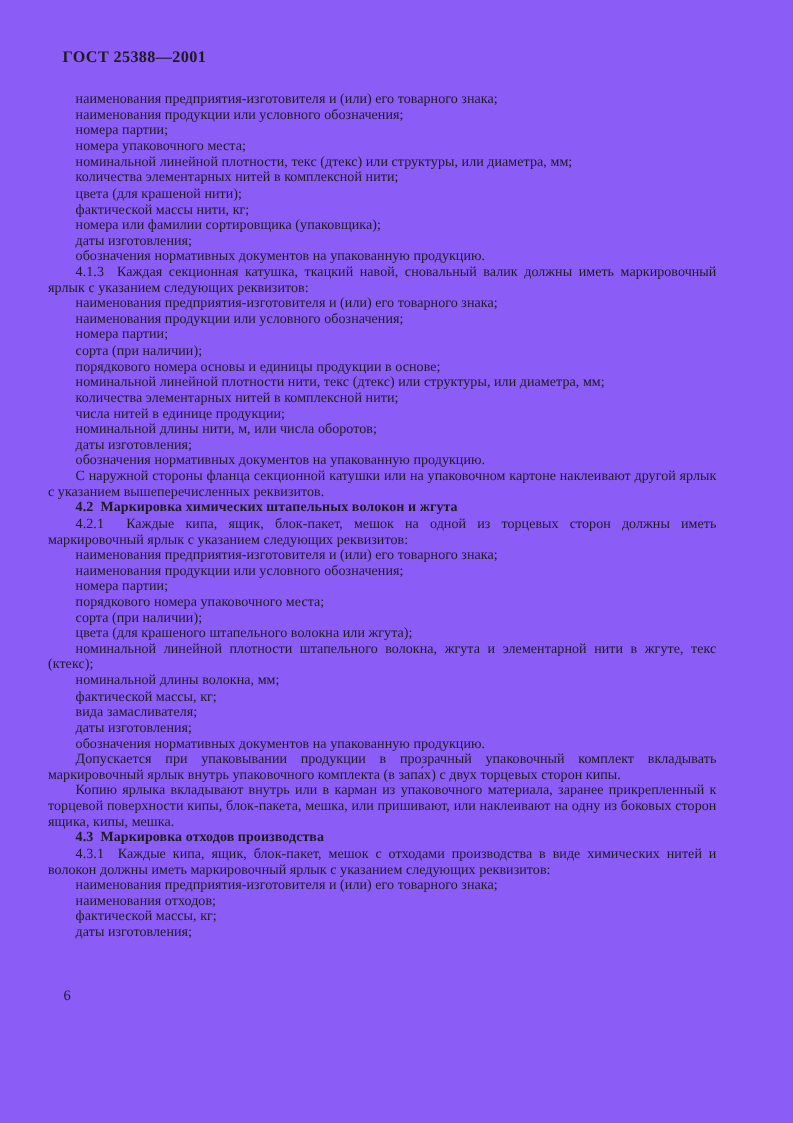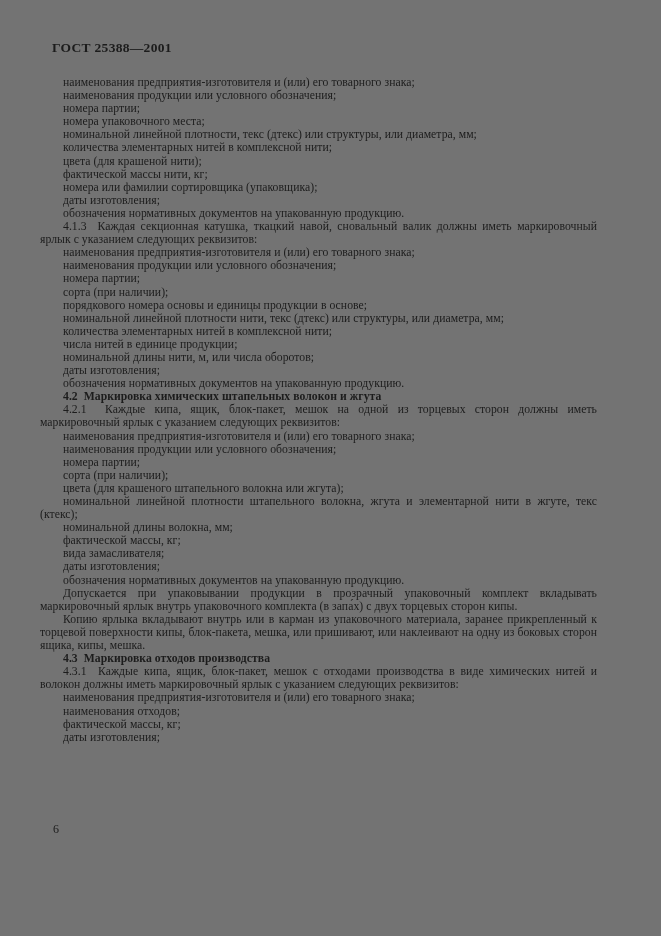--- a/index.html
+++ b/index.html
@@ -4,21 +4,21 @@
 <style>
   html, body {
     margin: 0;
     padding: 0;
     background: #ffffff;
   }
   .page {
     position: relative;
     width: 661px;
     height: 936px;
-    background: #737373;
+    background: #8b5cf6;
     color: #1c1c1c;
     font-family: "Liberation Serif", "DejaVu Serif", serif;
     overflow: hidden;
   }
   .gost-header {
     position: absolute;
     left: 52px;
     top: 40px;
     font-weight: bold;
     font-size: 13.5px;
@@ -72,25 +72,27 @@
       <p>наименования продукции или условного обозначения;</p>
       <p>номера партии;</p>
       <p>сорта (при наличии);</p>
       <p>порядкового номера основы и единицы продукции в основе;</p>
       <p>номинальной линейной плотности нити, текс (дтекс) или структуры, или диаметра, мм;</p>
       <p>количества элементарных нитей в комплексной нити;</p>
       <p>числа нитей в единице продукции;</p>
       <p>номинальной длины нити, м, или числа оборотов;</p>
       <p>даты изготовления;</p>
       <p>обозначения нормативных документов на упакованную продукцию.</p>
+      <p>С наружной стороны фланца секционной катушки или на упаковочном картоне наклеивают другой ярлык с указанием вышеперечисленных реквизитов.</p>
       <p class="bold">4.2&nbsp; Маркировка химических штапельных волокон и жгута</p>
       <p>4.2.1&nbsp; Каждые кипа, ящик, блок-пакет, мешок на одной из торцевых сторон должны иметь маркировочный ярлык с указанием следующих реквизитов:</p>
       <p>наименования предприятия-изготовителя и (или) его товарного знака;</p>
       <p>наименования продукции или условного обозначения;</p>
       <p>номера партии;</p>
+      <p>порядкового номера упаковочного места;</p>
       <p>сорта (при наличии);</p>
       <p>цвета (для крашеного штапельного волокна или жгута);</p>
       <p>номинальной линейной плотности штапельного волокна, жгута и элементарной нити в жгуте, текс (ктекс);</p>
       <p>номинальной длины волокна, мм;</p>
       <p>фактической массы, кг;</p>
       <p>вида замасливателя;</p>
       <p>даты изготовления;</p>
       <p>обозначения нормативных документов на упакованную продукцию.</p>
       <p>Допускается при упаковывании продукции в прозрачный упаковочный комплект вкладывать маркировочный ярлык внутрь упаковочного комплекта (в запа́х) с двух торцевых сторон кипы.</p>
       <p>Копию ярлыка вкладывают внутрь или в карман из упаковочного материала, заранее прикреп­ленный к торцевой поверхности кипы, блок-пакета, мешка, или пришивают, или наклеивают на одну из боковых сторон ящика, кипы, мешка.</p>

